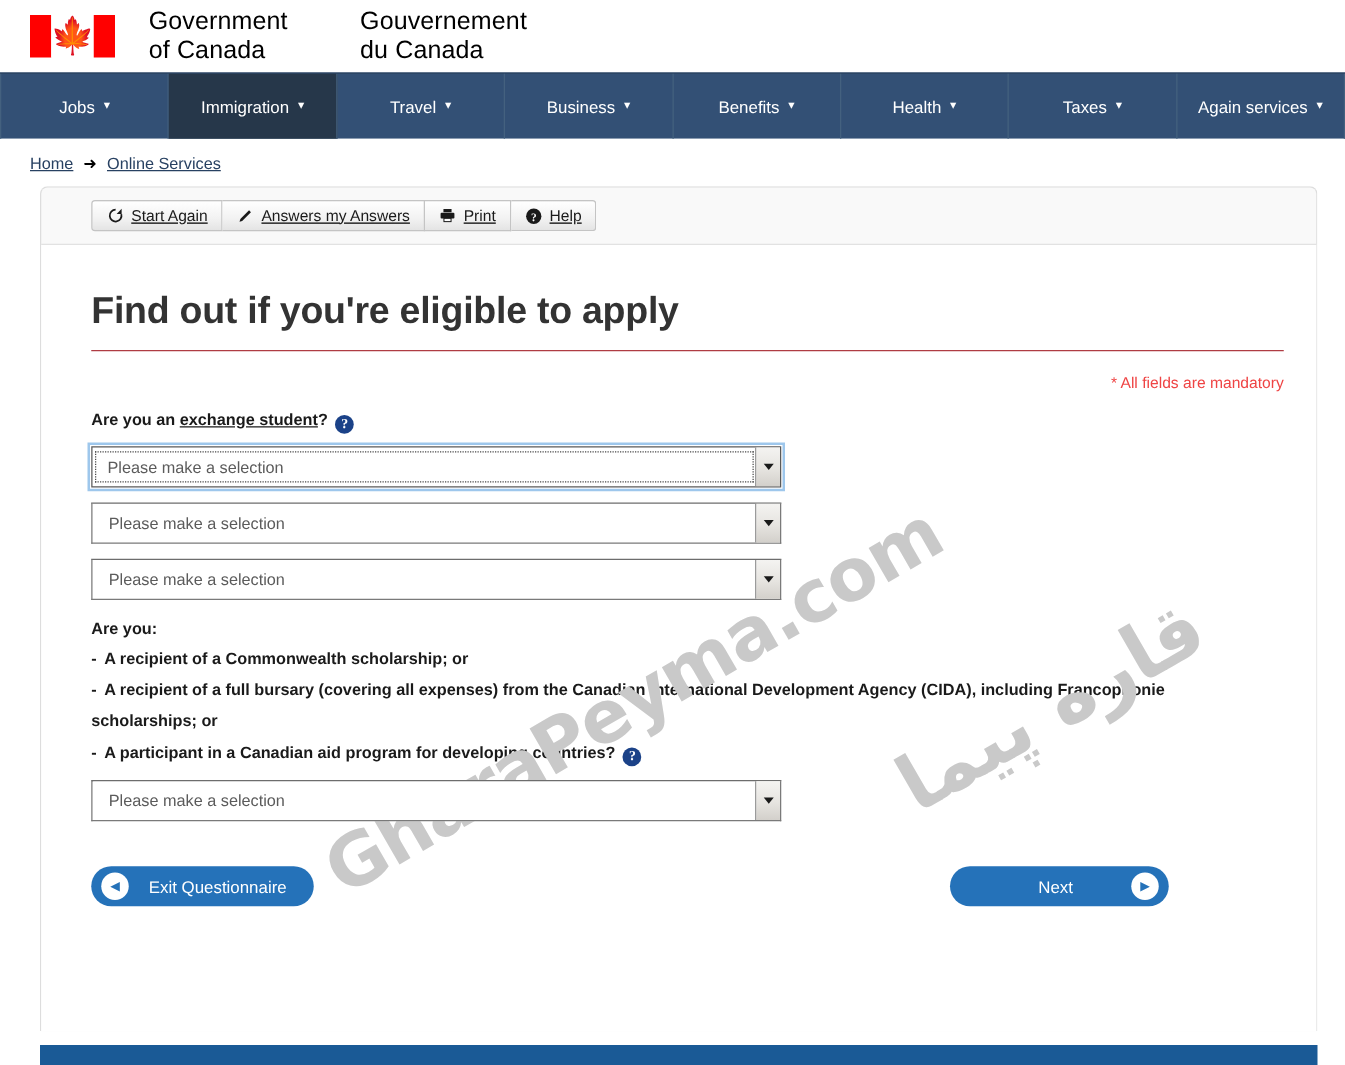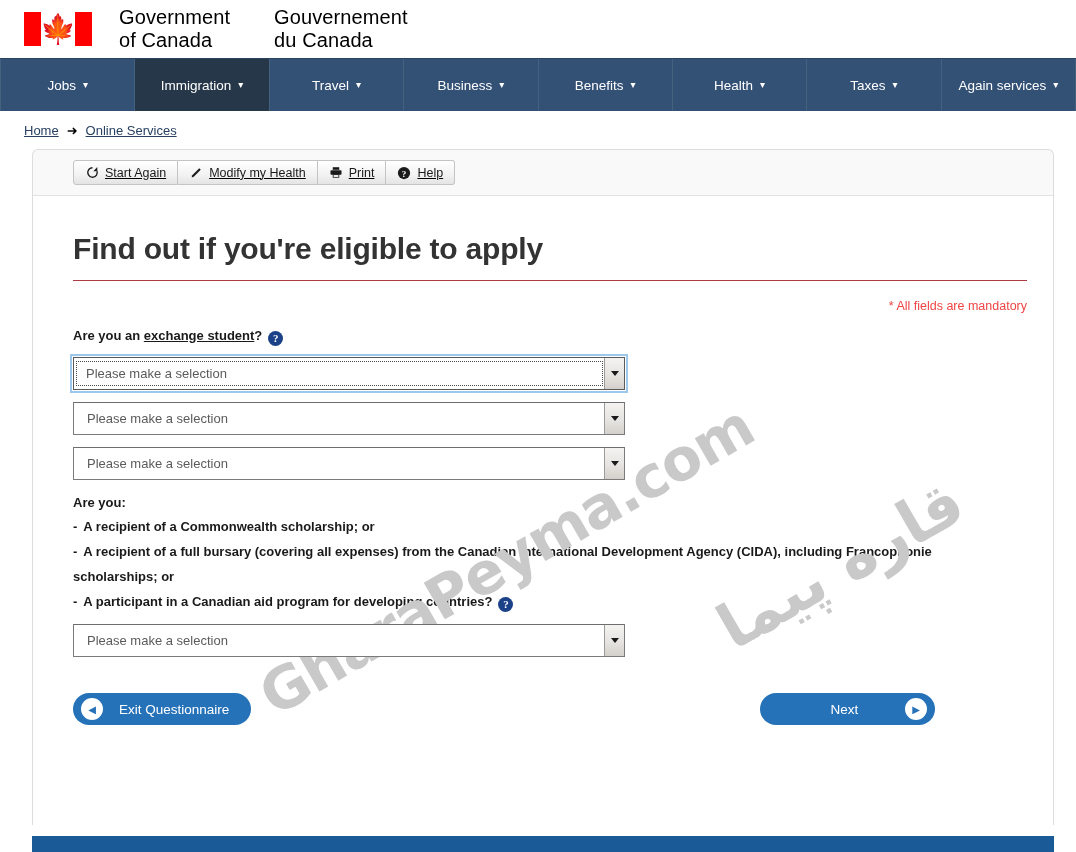--- a/index.html
+++ b/index.html
@@ -52,21 +52,21 @@
     line-height: 1;
   }
   .wordmark {
     font-size: 20px;
     line-height: 23px;
     color: #000000;
     font-weight: normal;
     white-space: pre-line;
     letter-spacing: 0.1px;
   }
-  .wordmark.en { margin-right: 44px; }
+  .wordmark.en { margin-right: 58px; }
 
   
   .mainnav {
     height: 52px;
     background: #335075;
     display: flex;
     align-items: stretch;
     border-top: 1px solid #2b4360;
   }
   .navitem {
@@ -427,21 +427,21 @@
             </svg>
           </span>
           <span>Start Again</span>
         </div>
         <div class="tb-btn">
           <span class="tb-ico">
             <svg width="13" height="13" viewBox="0 0 16 16" aria-hidden="true">
               <path d="M2 14 L4.6 13.2 L13.2 4.6 L11.4 2.8 L2.8 11.4 Z" fill="#1a1a1a"></path>
             </svg>
           </span>
-          <span>Modify my Health</span>
+          <span>Answers my Answers</span>
         </div>
         <div class="tb-btn">
           <span class="tb-ico">
             <svg width="14" height="13" viewBox="0 0 16 16" aria-hidden="true">
               <rect x="4" y="1.5" width="8" height="3.2" fill="#1a1a1a"></rect>
               <rect x="1.2" y="5.2" width="13.6" height="5.6" rx="1" fill="#1a1a1a"></rect>
               <rect x="4" y="10.2" width="8" height="4.2" fill="#1a1a1a"></rect>
               <rect x="5" y="11.2" width="6" height="2.2" fill="#ffffff"></rect>
             </svg>
           </span>

